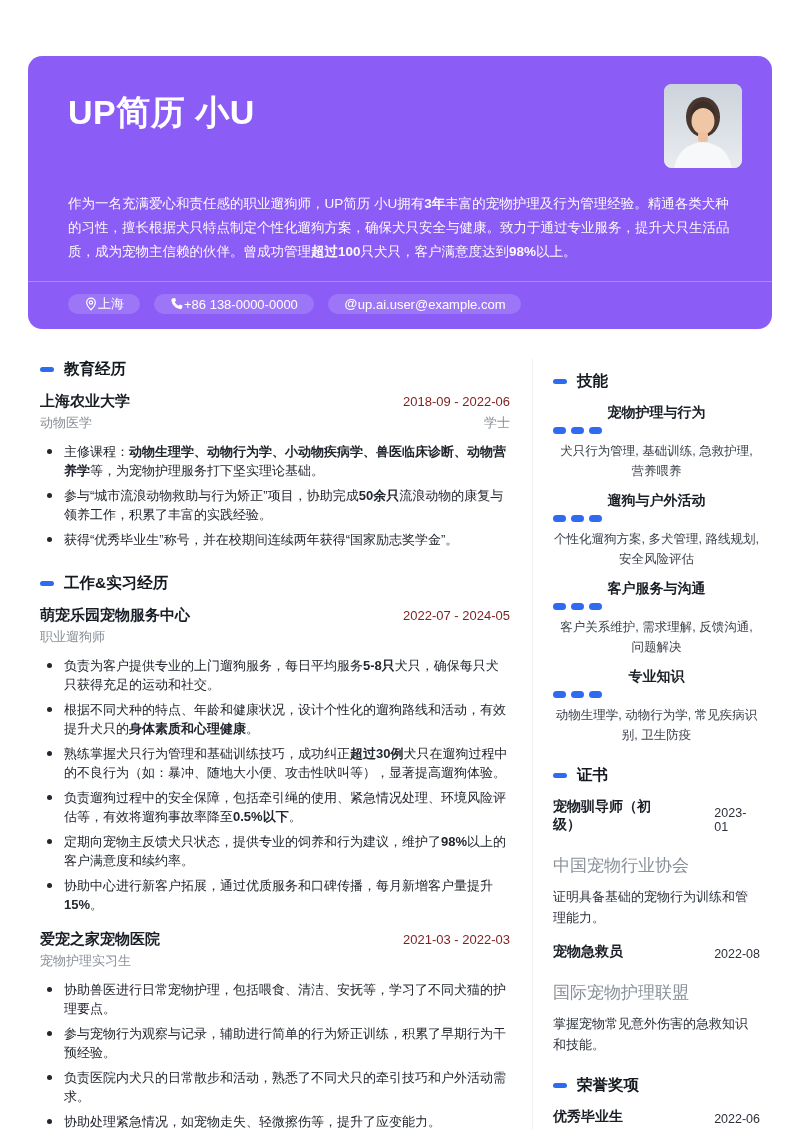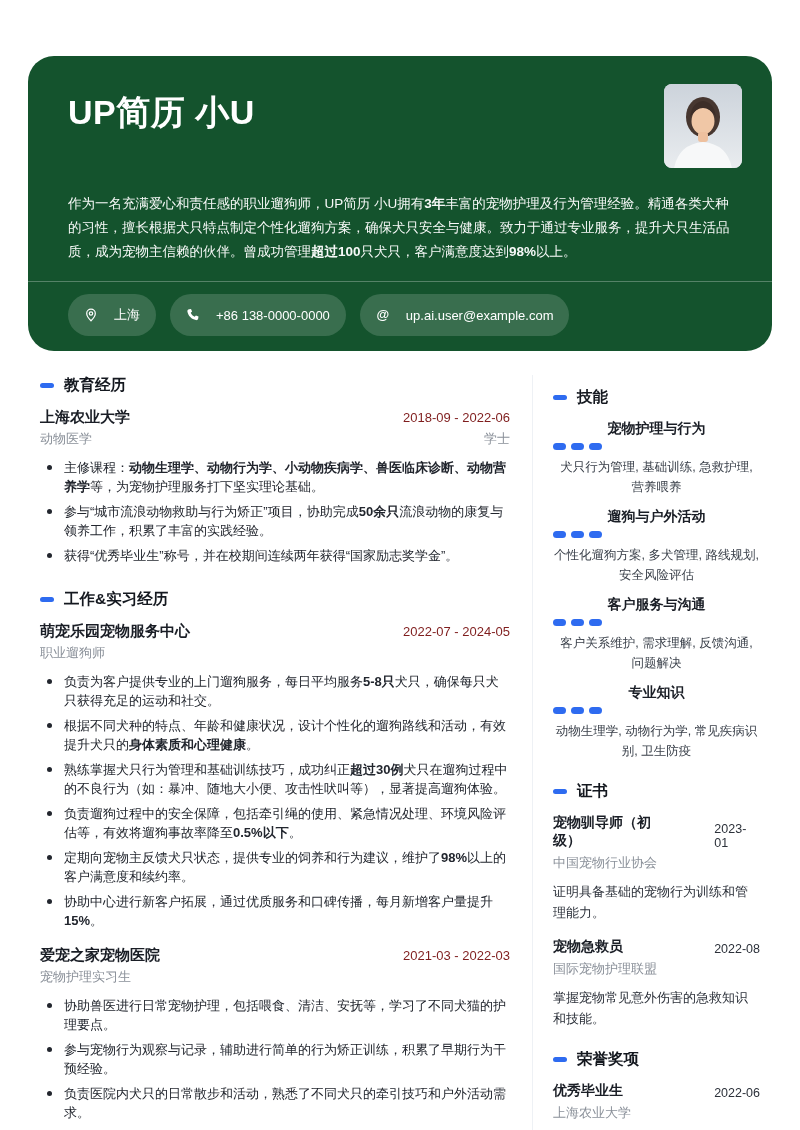--- a/index.html
+++ b/index.html
@@ -2,29 +2,29 @@
 <html><head>
 <meta charset="utf-8">
 <style>
   html,body{margin:0;padding:0;}
   body{
     width:800px;height:1130px;overflow:hidden;background:#ffffff;
     font-family:"Liberation Sans","DejaVu Sans",sans-serif;color:#22262e;
   }
   b{font-weight:700;}
   
-  .header-card{margin:56px 28px 0;background:#14532d;border-radius:26px;color:#fff;}
+  .header-card{margin:56px 28px 6px;background:#8b5cf6;border-radius:14px;color:#fff;}
   .header-top{display:flex;justify-content:space-between;align-items:flex-start;padding:28px 16px 0 40px;}
   .resume-title{font-size:34px;font-weight:700;margin:6px 0 0;letter-spacing:.5px;}
   .photo{width:78px;height:84px;border-radius:8px;overflow:hidden;flex-shrink:0;margin-right:14px;background:#dfe3e8;}
   .photo svg{display:block;}
   .summary{padding:24px 40px 0;font-size:13.5px;line-height:24px;color:rgba(255,255,255,.97);}
   .header-foot{margin-top:17px;border-top:1px solid rgba(255,255,255,.28);padding:12px 40px 15px;display:flex;gap:14px;}
-  .pill{display:inline-flex;align-items:center;gap:16px;background:rgba(255,255,255,.16);
-        border-radius:999px;padding:12px 16px;font-size:13px;color:#fff;white-space:nowrap;}
+  .pill{display:inline-flex;align-items:center;gap:0;background:rgba(255,255,255,.16);
+        border-radius:999px;padding:1px 16px;font-size:13px;color:#fff;white-space:nowrap;}
   .pill .ic{display:inline-flex;width:14px;height:14px;align-items:center;justify-content:center;}
   .pill .at{font-size:13px;font-weight:700;line-height:14px;}
   
   .content{display:flex;padding:24px 40px 0;}
   .col-left{width:470px;flex-shrink:0;}
   .col-right{margin-left:22px;border-left:1px solid #eef1f5;padding-left:20px;padding-top:12px;flex:1;min-width:0;}
   
   .sec-head{display:flex;align-items:center;gap:10px;margin:0 0 12px;}
   .dash{width:14px;height:5px;border-radius:3px;background:#2e6bf0;flex-shrink:0;}
   .sec-title{font-size:15.5px;font-weight:700;color:#14181f;}
@@ -42,21 +42,21 @@
   .r-section{margin-bottom:20px;}
   .skill{margin-bottom:11px;text-align:center;}
   .skill-name{font-size:14px;font-weight:700;color:#1a1e26;line-height:16px;}
   .lvl{display:flex;gap:5px;margin:7px 0 7px;}
   .lvl i{width:13px;height:7px;border-radius:4px;background:#2e6bf0;}
   .skill-desc{font-size:12.5px;line-height:20px;color:#3a404a;}
   .cert{margin-bottom:15px;}
   .c-head{display:flex;justify-content:space-between;align-items:flex-end;gap:36px;}
   .c-name{font-size:14px;font-weight:700;color:#1a1e26;}
   .c-date{font-size:12.5px;color:#2c313a;}
-  .c-issuer{font-size:13px;color:#8a9099;margin-top:4px;}
+  .c-issuer{font-size:17px;color:#8a9099;margin-top:20px;}
   .c-desc{font-size:13px;line-height:21px;color:#2c313a;margin-top:9px;}
 </style>
 </head>
 <body>
 
 <div class="header-card">
   <div class="header-top">
     <h1 class="resume-title">UP简历 小U</h1>
     <div class="photo">
       <svg width="78" height="84" viewBox="0 0 78 84">

